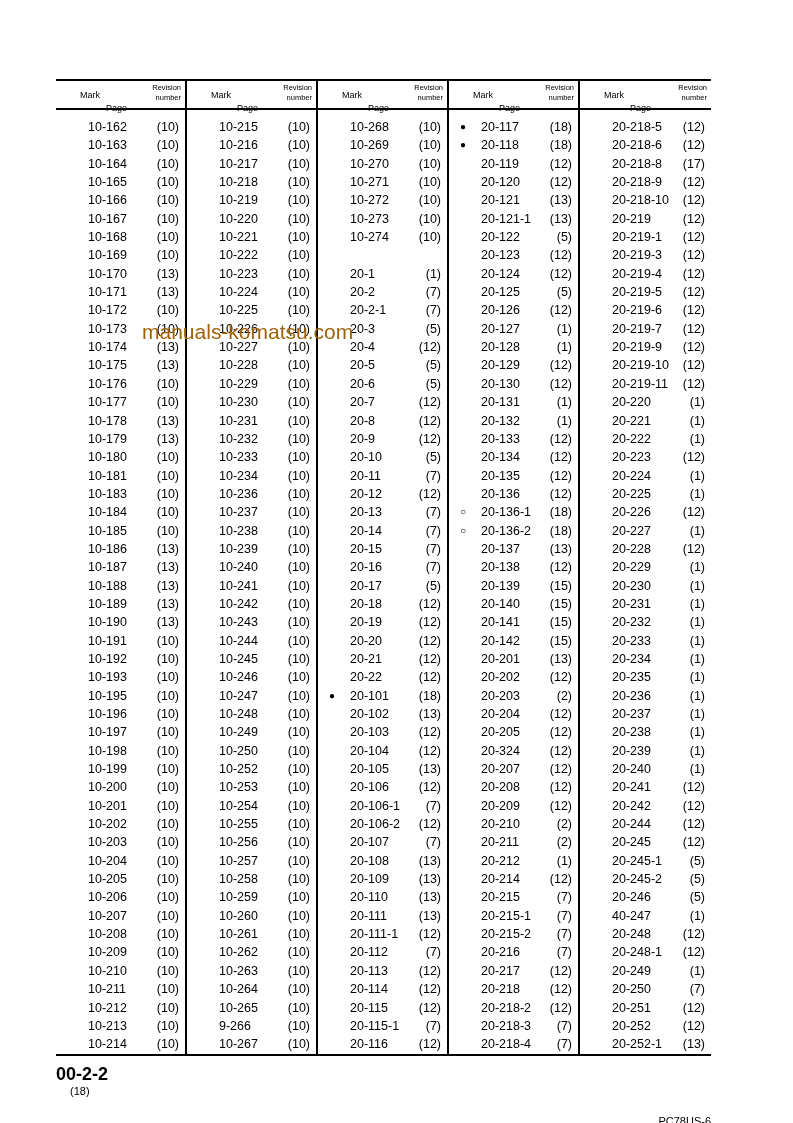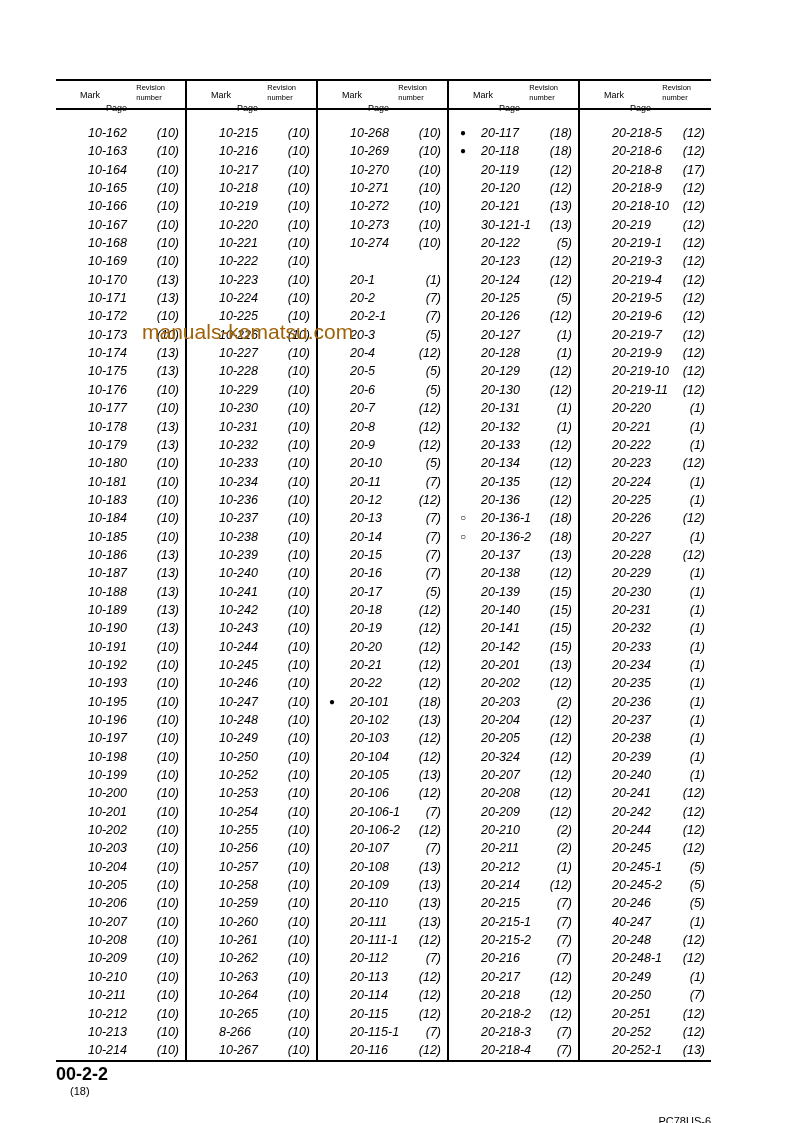--- a/index.html
+++ b/index.html
@@ -3,22 +3,22 @@
 <meta charset="utf-8">
 <style>
   html,body{margin:0;padding:0;background:#fff;}
   body{width:793px;height:1123px;position:relative;font-family:"Liberation Sans",sans-serif;color:#000;overflow:hidden;}
   .table{position:absolute;left:56px;top:79px;width:655px;border-top:2px solid #000;border-bottom:2px solid #000;display:flex;}
   .col{width:131px;position:relative;border-right:2px solid #000;box-sizing:border-box;}
   .col:last-child{border-right:none;}
   .hdr{height:27px;border-bottom:2px solid #000;position:relative;font-size:9px;}
   .hdr .h-mark{position:absolute;left:4px;top:9px;padding-left:20px;}
   .hdr .h-page{position:absolute;left:50px;top:22px;}
-  .hdr .h-rev{position:absolute;right:20px;top:2px;font-size:7.5px;text-align:left;line-height:10px;}
-  .rows{padding-top:14px;font-style:italic;}
+  .hdr .h-rev{position:absolute;right:4px;top:2px;font-size:7.5px;text-align:right;line-height:10px;}
+  .rows{padding-top:8px;}
   .row{height:18.35px;position:relative;font-size:12.5px;line-height:18.35px;}
   .row .mark{position:absolute;left:8px;top:0;width:12px;text-align:center;font-size:10px;}
   .row .page{position:absolute;left:32px;top:0;}
   .row .rev{position:absolute;right:6px;top:0;}
   .col.c1 .row .page{left:32px;}
   .watermark{position:absolute;left:142px;top:320px;font-size:21px;color:#a16207;letter-spacing:0px;}
   .footer-page{position:absolute;left:56px;top:1064px;font-size:18px;font-weight:bold;text-align:center;}
   .footer-rev{position:absolute;left:70px;top:1085px;font-size:11px;}
   .footer-model{position:absolute;right:82px;top:1115px;font-size:11px;}
 </style>
@@ -537,21 +537,21 @@
           <span class="page">10-264</span>
           <span class="rev">(10)</span>
         </div>
         <div class="row">
           <span class="mark"></span>
           <span class="page">10-265</span>
           <span class="rev">(10)</span>
         </div>
         <div class="row">
           <span class="mark"></span>
-          <span class="page">8-266</span>
+          <span class="page">9-266</span>
           <span class="rev">(10)</span>
         </div>
         <div class="row">
           <span class="mark"></span>
           <span class="page">10-267</span>
           <span class="rev">(10)</span>
         </div>
       </div>
     </div>
     <div class="col c3">
@@ -845,21 +845,21 @@
           <span class="page">20-120</span>
           <span class="rev">(12)</span>
         </div>
         <div class="row">
           <span class="mark"></span>
           <span class="page">20-121</span>
           <span class="rev">(13)</span>
         </div>
         <div class="row">
           <span class="mark"></span>
-          <span class="page">30-121-1</span>
+          <span class="page">20-121-1</span>
           <span class="rev">(13)</span>
         </div>
         <div class="row">
           <span class="mark"></span>
           <span class="page">20-122</span>
           <span class="rev">(5)</span>
         </div>
         <div class="row">
           <span class="mark"></span>
           <span class="page">20-123</span>

